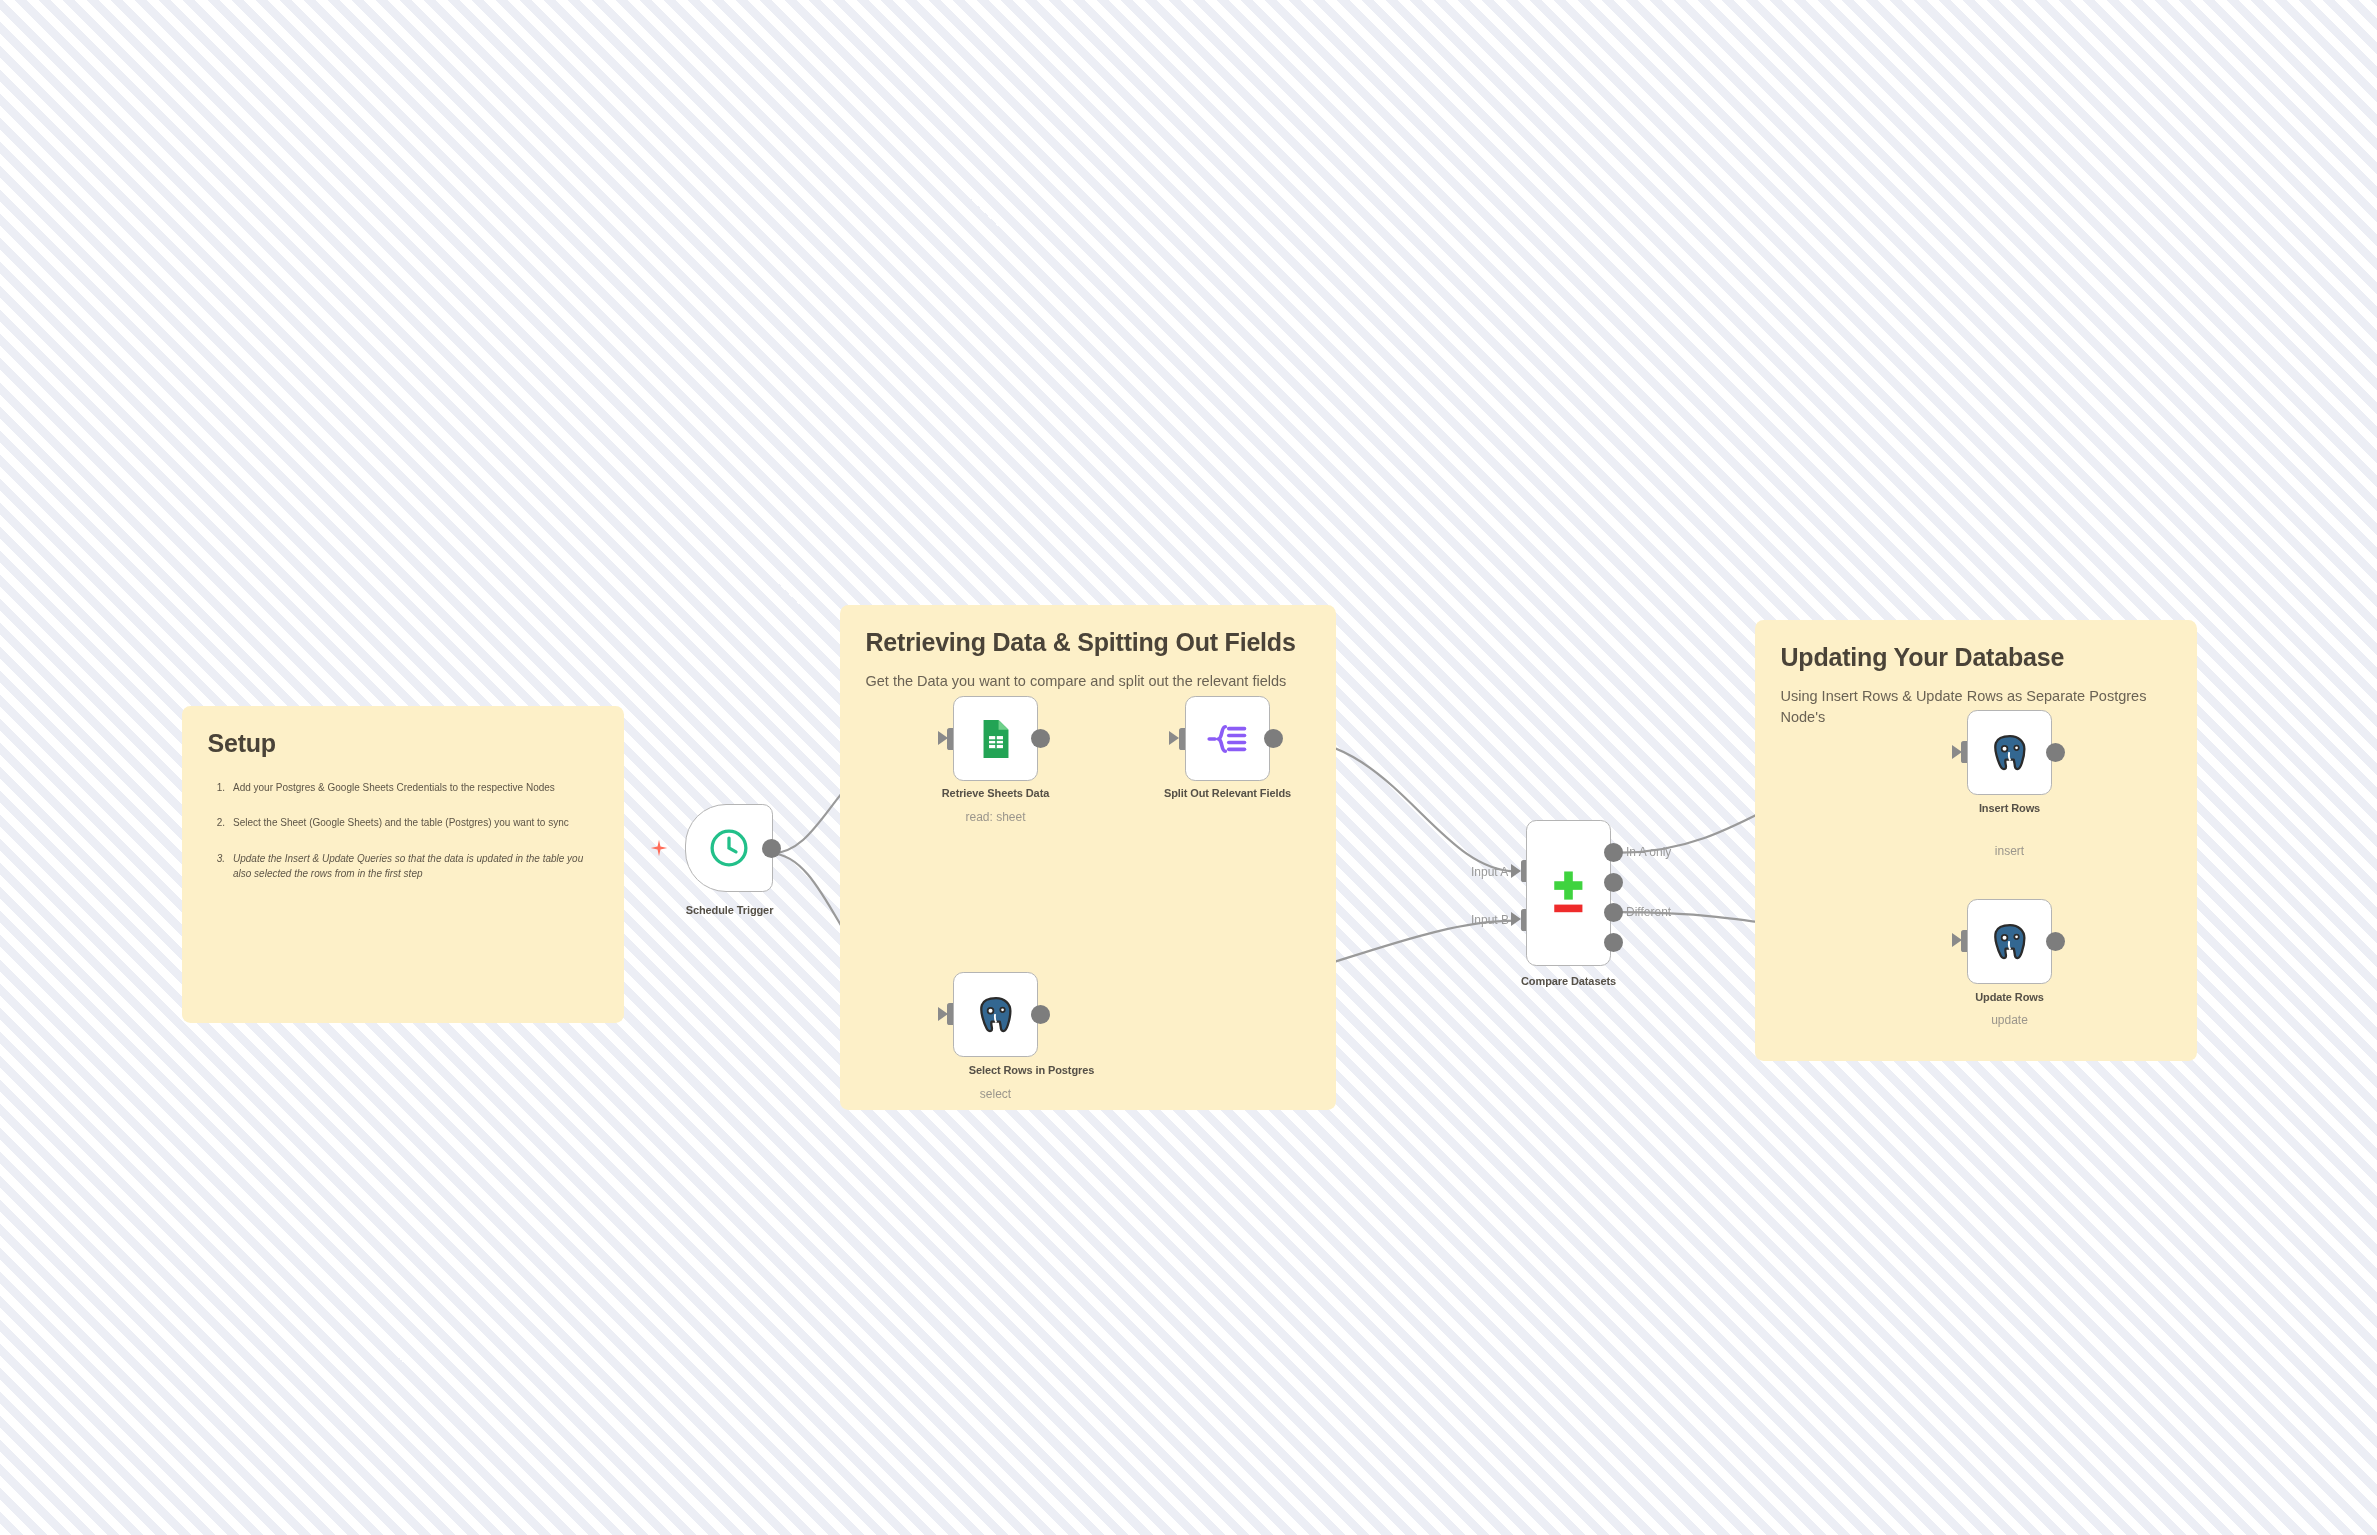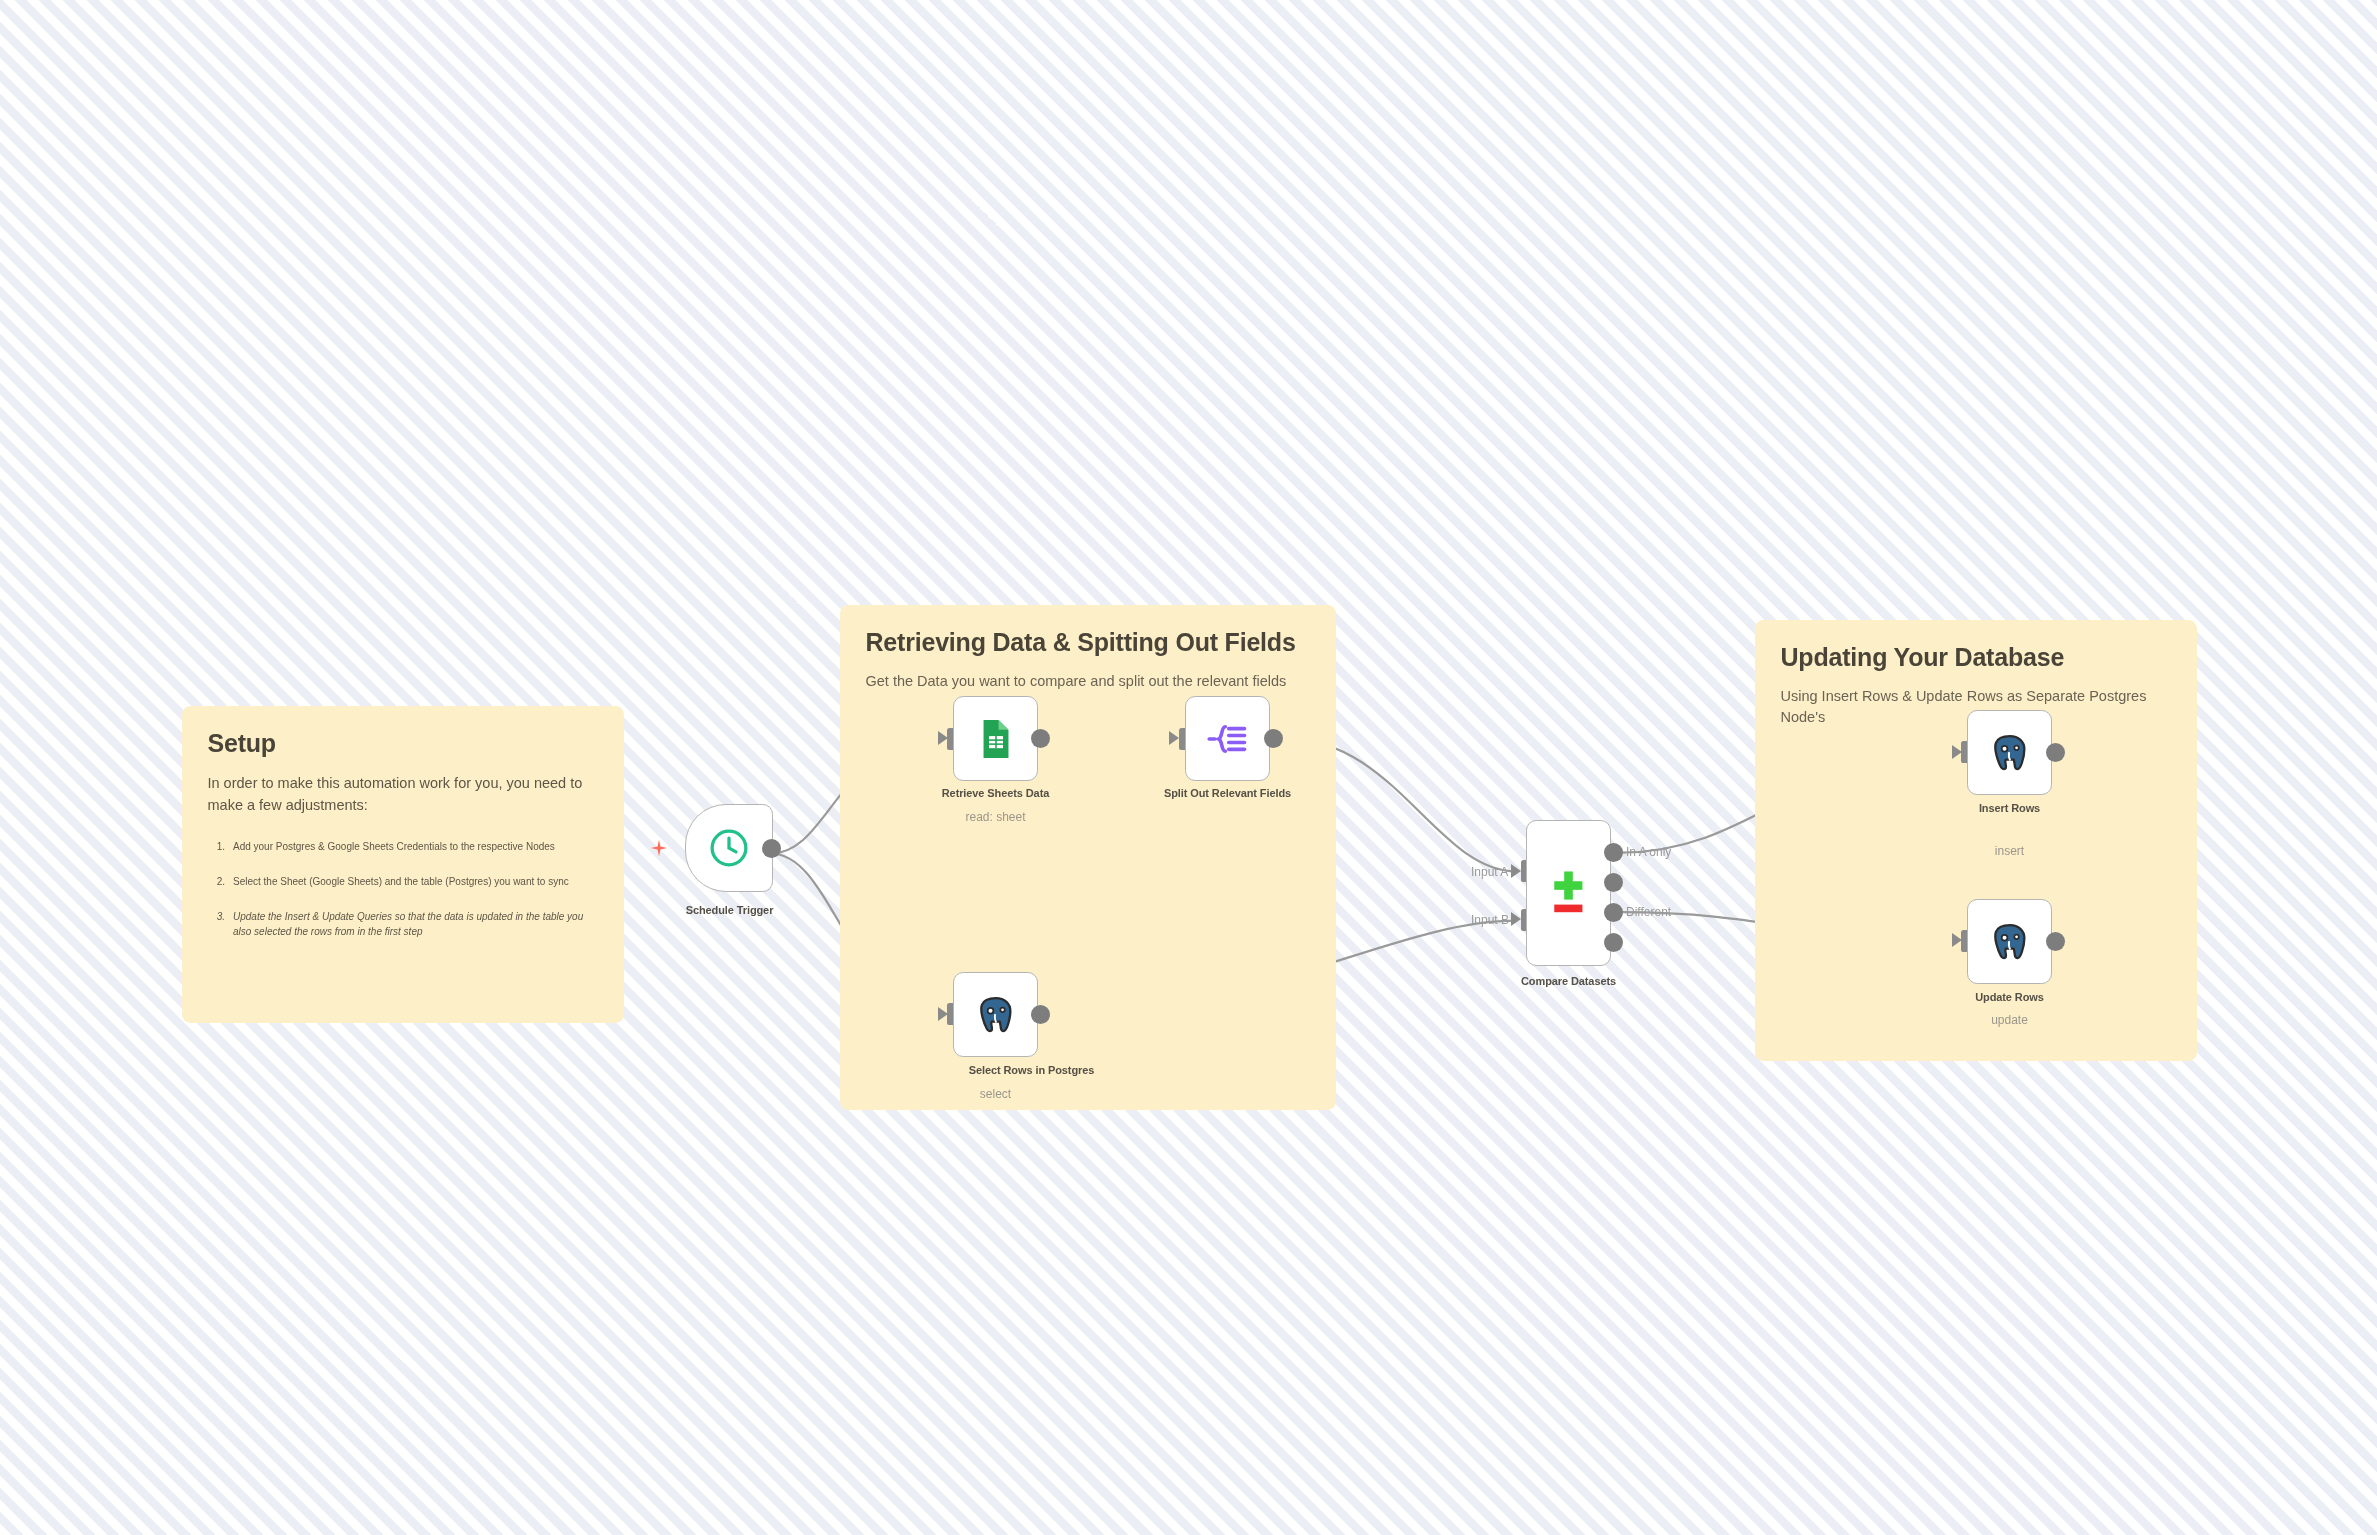--- a/index.html
+++ b/index.html
@@ -168,21 +168,20 @@
       <path d="M 1240 1192 C 1480 1192 1640 1082 1782 1082"></path>
 
       <path d="M 1905 1002 C 2060 1002 2120 884 2300 884"></path>
 
       <path d="M 1905 1072 C 2080 1072 2130 1106 2300 1106"></path>
     </g>
   </svg>
 
   <div class="sticky" style="left:182px; top:706px; width:442px; height:317px;">
     <div class="sticky-title">Setup</div>
-    <p class="sticky-body">In order to make this automation work for you, you need to make a few adjustments:</p>
     <ol class="sticky-list">
       <li>Add your Postgres &amp; Google Sheets Credentials to the respective Nodes</li>
       <li>Select the Sheet (Google Sheets) and the table (Postgres) you want to sync</li>
       <li>Update the Insert &amp; Update Queries so that the data is updated in the table you also selected the rows from in the first step</li>
     </ol>
   </div>
 
   <div class="sticky" style="left:1755px; top:620px; width:442px; height:441px;">
     <div class="sticky-title">Updating Your Database</div>
     <p class="sticky-sub">Using Insert Rows &amp; Update Rows as Separate Postgres Node's</p>

